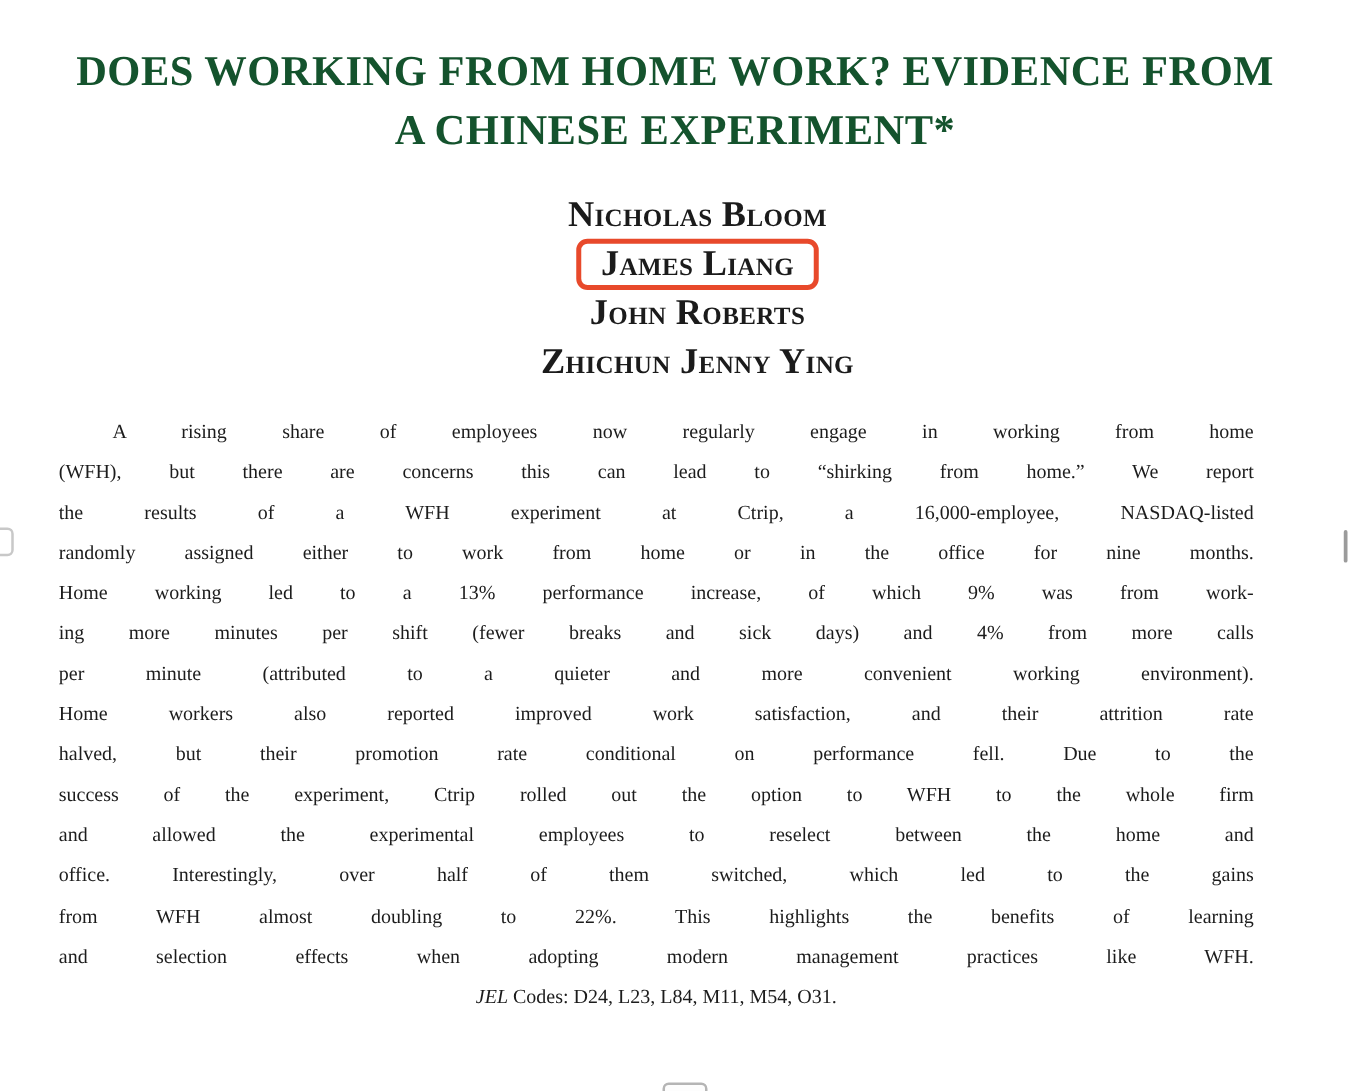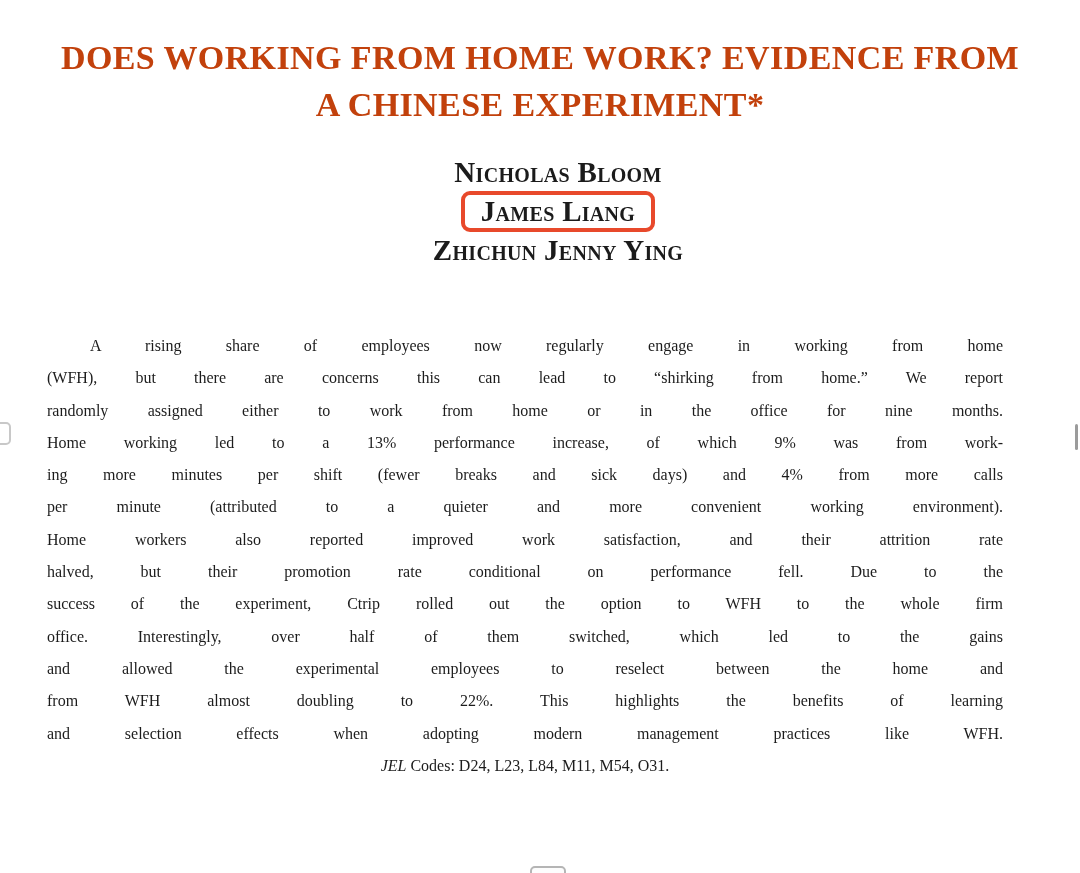--- a/index.html
+++ b/index.html
@@ -12,21 +12,21 @@
     color:#1b1b1b;
   }
   
   .title{
     margin-top:34px;
     text-align:center;
     font-size:34px;
     font-weight:600;
     line-height:47px;
     letter-spacing:0.4px;
-    color:#c2410c;
+    color:#14532d;
   }
   
   .authors{
     margin-top:25px;
     text-align:center;
     font-variant:small-caps;
     font-size:29px;
     font-weight:600;
     letter-spacing:0.3px;
   }
@@ -91,36 +91,38 @@
 <div class="page">
 
   <div class="title">
     <div>DOES WORKING FROM HOME WORK? EVIDENCE FROM</div>
     <div>A CHINESE EXPERIMENT*</div>
   </div>
 
   <div class="authors">
       <div class="author-row">Nicholas Bloom</div>
       <div class="author-row"><span class="highlight-box" style="border-color: rgb(232, 73, 43);">James Liang</span></div>
+      <div class="author-row">John Roberts</div>
       <div class="author-row">Zhichun Jenny Ying</div>
     </div>
 
   <div class="abstract">
     <div>
         <div class="jline first">A rising share of employees now regularly engage in working from home</div>
         <div class="jline">(WFH), but there are concerns this can lead to “shirking from home.” We report</div>
+        <div class="jline">the results of a WFH experiment at Ctrip, a 16,000-employee, NASDAQ-listed</div>
         <div class="jline">randomly assigned either to work from home or in the office for nine months.</div>
         <div class="jline">Home working led to a 13% performance increase, of which 9% was from work-</div>
         <div class="jline">ing more minutes per shift (fewer breaks and sick days) and 4% from more calls</div>
         <div class="jline">per minute (attributed to a quieter and more convenient working environment).</div>
         <div class="jline">Home workers also reported improved work satisfaction, and their attrition rate</div>
         <div class="jline">halved, but their promotion rate conditional on performance fell. Due to the</div>
         <div class="jline">success of the experiment, Ctrip rolled out the option to WFH to the whole firm</div>
+        <div class="jline">and allowed the experimental employees to reselect between the home and</div>
         <div class="jline">office. Interestingly, over half of them switched, which led to the gains</div>
-        <div class="jline">and allowed the experimental employees to reselect between the home and</div>
         <div class="jline">from WFH almost doubling to 22%. This highlights the benefits of learning</div>
         <div class="jline">and selection effects when adopting modern management practices like WFH.</div>
       </div>
     <div class="jel-line"><i>JEL</i><span> Codes: D24, L23, L84, M11, M54, O31.</span></div>
   </div>
 
   <div class="left-edge-handle"></div>
   <div class="right-scrollbar-thumb"></div>
   <div class="bottom-sheet-handle"></div>
 

